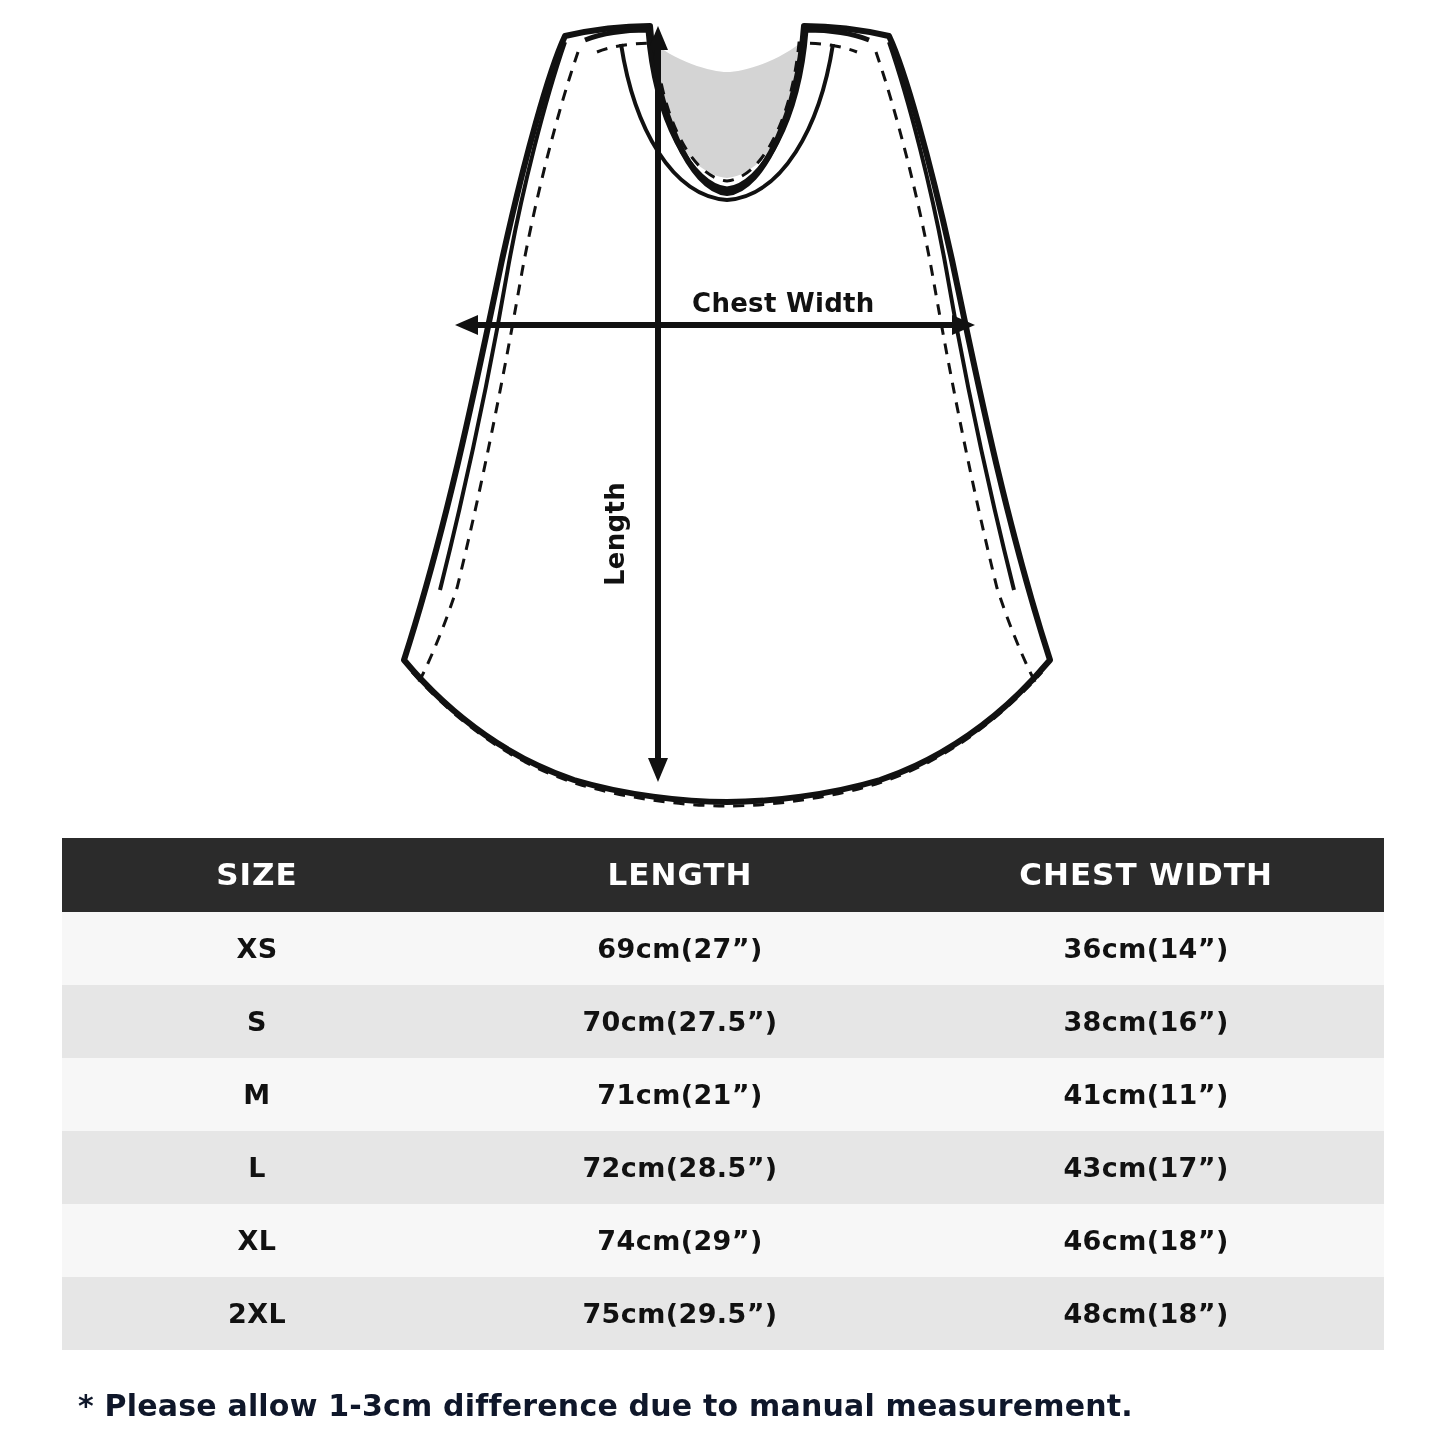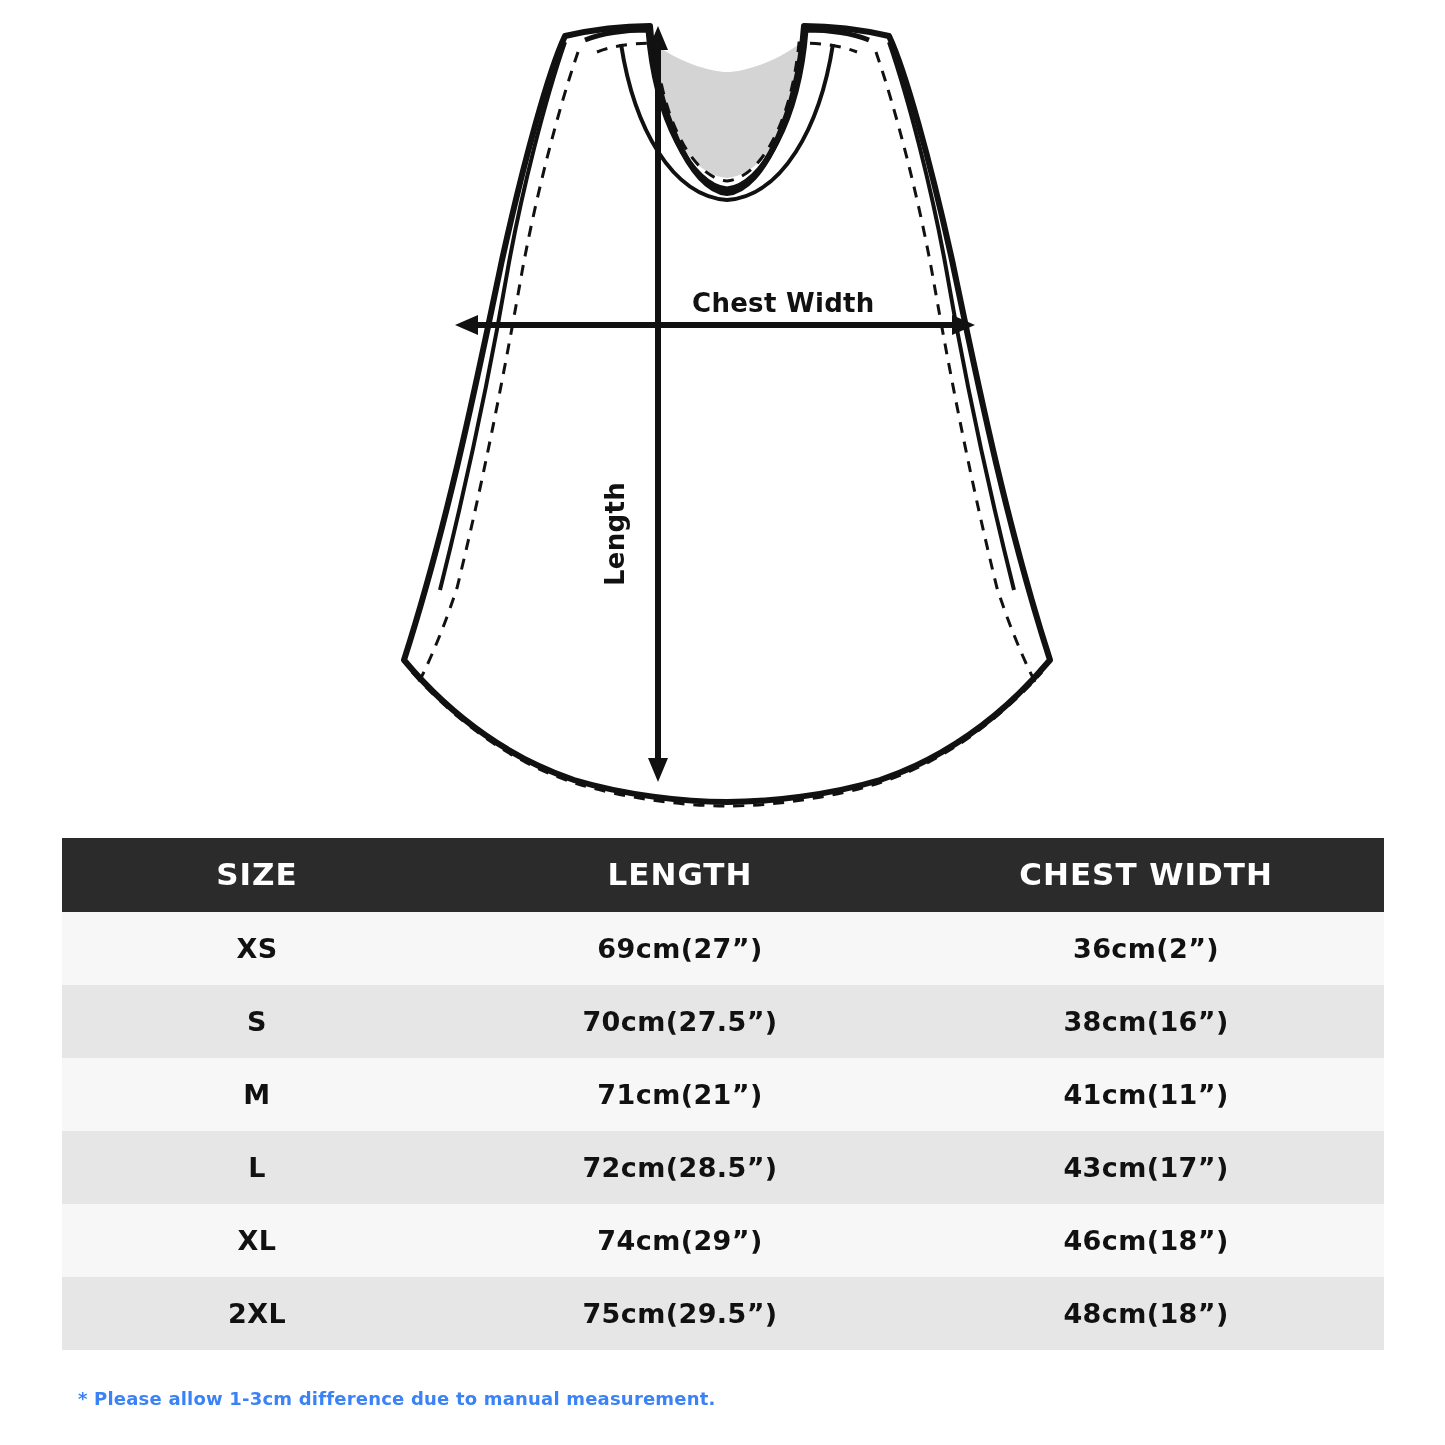--- a/index.html
+++ b/index.html
@@ -90,23 +90,23 @@
     background: #e6e6e6;
   }
   col.c-size { width: 29.5%; }
   col.c-len  { width: 34.5%; }
   col.c-chest{ width: 36%; }
 
   .footnote {
     position: absolute;
     left: 78px;
     top: 1388px;
-    font-size: 18px;
-    font-weight: bold;
-    color: #3b82f6;
+    font-size: 30px;
+    font-weight: bold;
+    color: #0f172a;
     letter-spacing: 0.2px;
   }
 </style>
 </head>
 <body>
 
 <div class="page">
 
   <div class="illustration">
     <svg width="1445" height="830" viewBox="0 0 1445 830" xmlns="http://www.w3.org/2000/svg">
@@ -193,21 +193,21 @@
         <tr>
           <th>SIZE</th>
           <th>LENGTH</th>
           <th>CHEST WIDTH</th>
         </tr>
       </thead>
       <tbody>
         <tr>
           <td>XS</td>
           <td>69cm(27”)</td>
-          <td>36cm(2”)</td>
+          <td>36cm(14”)</td>
         </tr>
         <tr>
           <td>S</td>
           <td>70cm(27.5”)</td>
           <td>38cm(16”)</td>
         </tr>
         <tr>
           <td>M</td>
           <td>71cm(21”)</td>
           <td>41cm(11”)</td>

